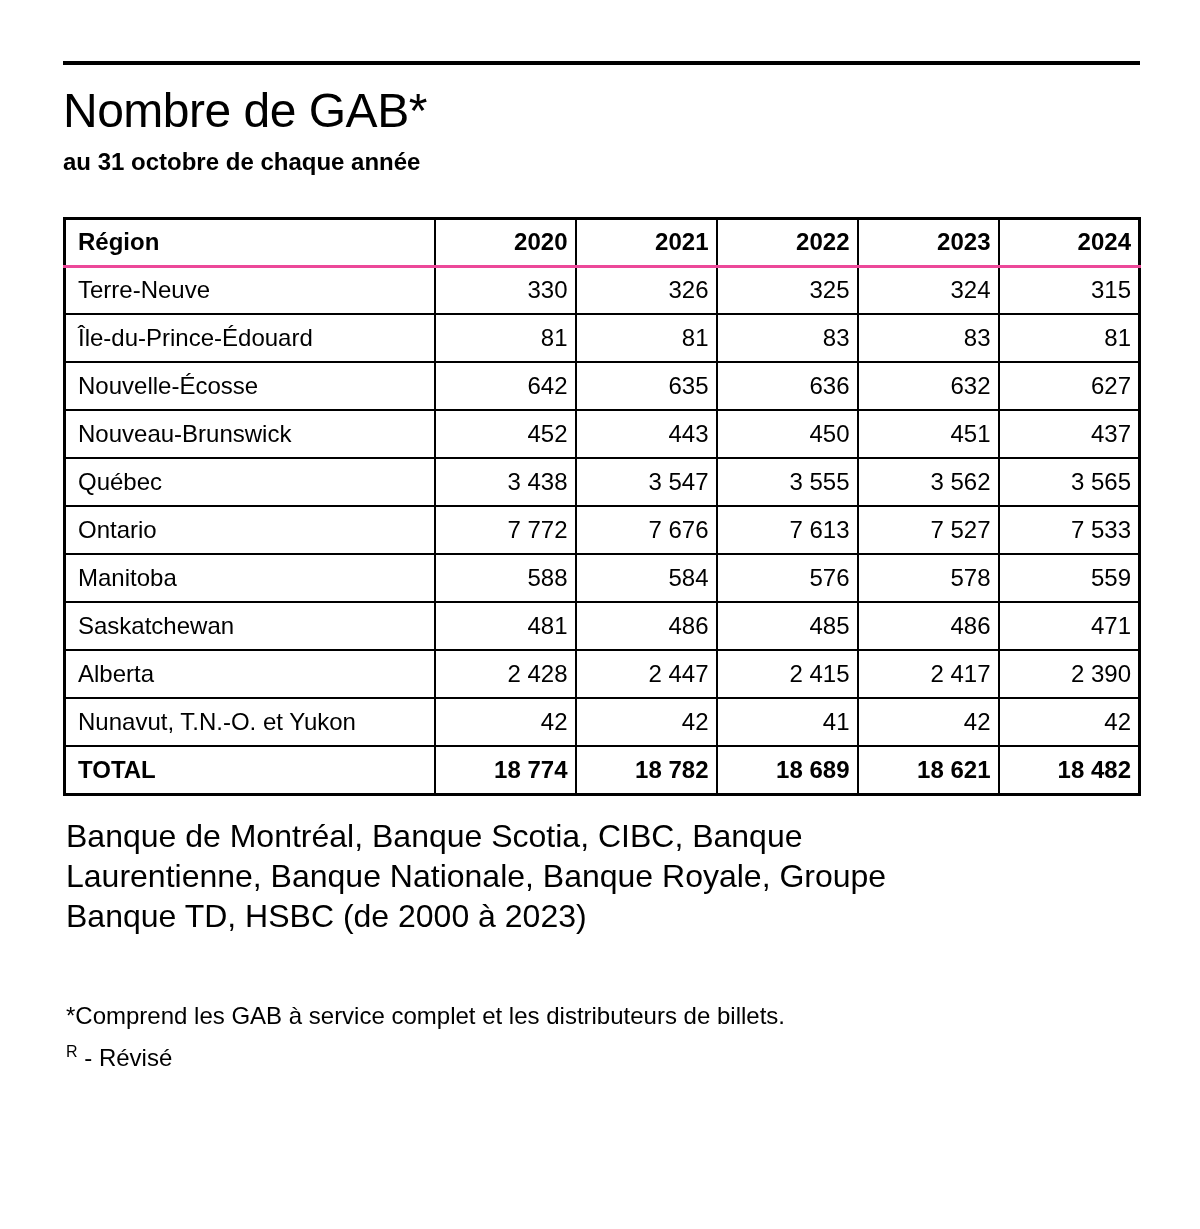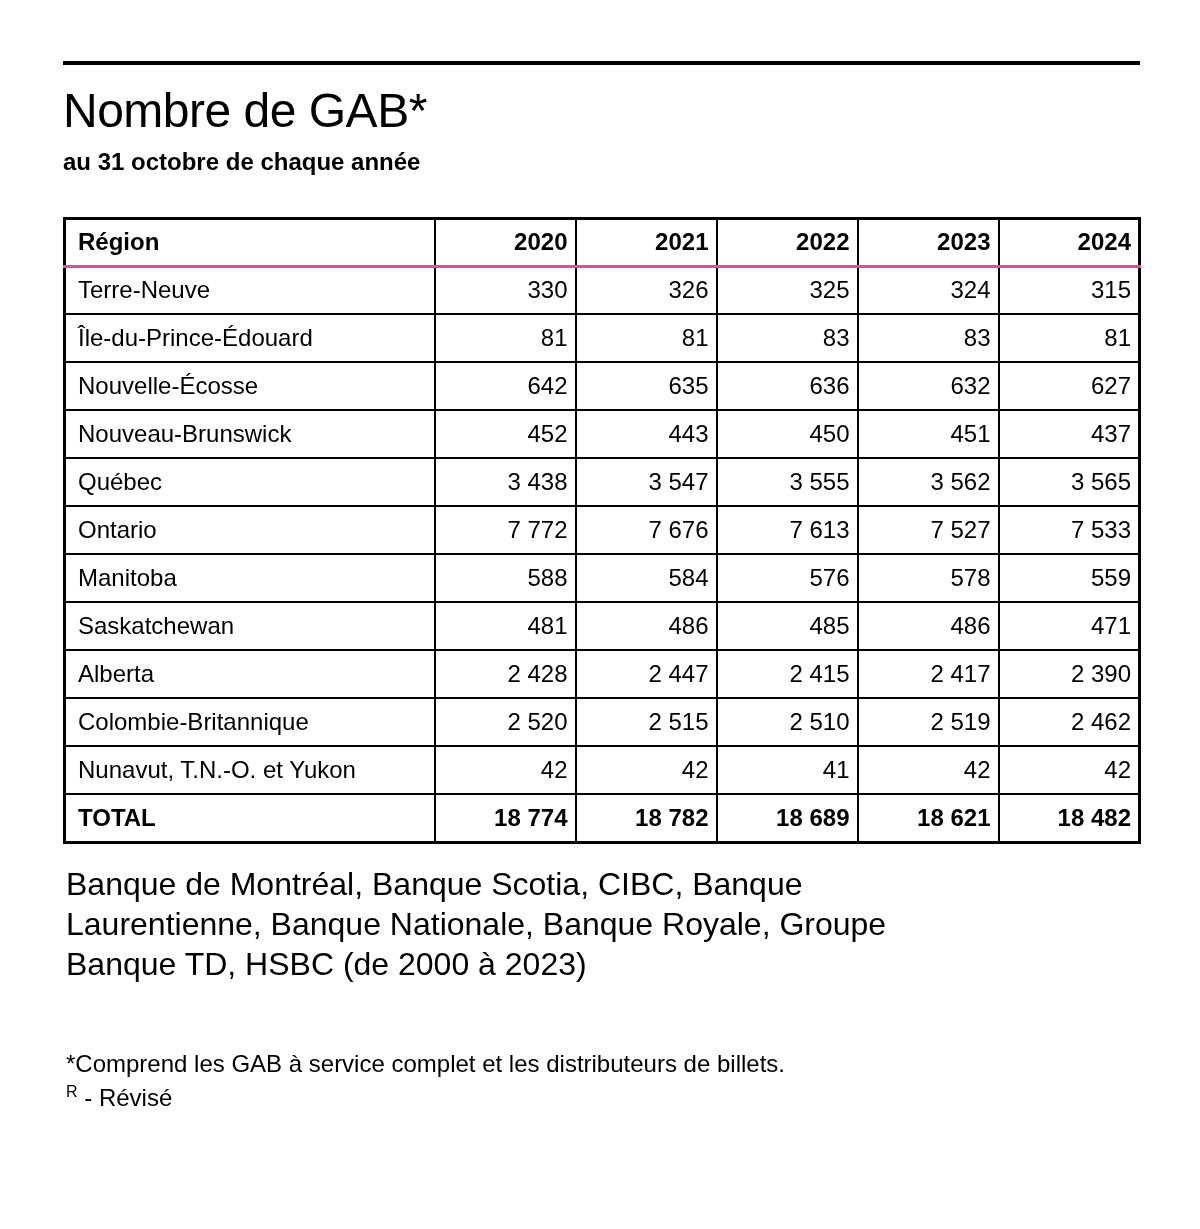--- a/index.html
+++ b/index.html
@@ -49,21 +49,21 @@
   thead .cell-num { font-weight:bold; }
   tr.total-row td { font-weight:bold; }
 
   
   .participants-heading { margin-top:44px; font-size:24px; font-weight:bold; line-height:1.1; padding-left:3px; }
   .participants-text {
     margin-top:20px; font-size:32px; line-height:40px;
     max-width:940px; padding-left:3px;
   }
   .footnote-asterisk { margin-top:66px; font-size:24px; line-height:1.2; padding-left:3px; }
-  .footnote-revised { margin-top:4px; font-size:24px; line-height:1.3; padding-left:3px; }
+  .footnote-revised { margin-top:12px; font-size:24px; line-height:1.3; padding-left:3px; }
   .footnote-revised .sup { font-size:16px; vertical-align:9px; }
 </style>
 </head>
 <body>
 
 <div class="page">
 
   <div class="header-rule"></div>
 
   <h1 class="title">Nombre de GAB*</h1>
@@ -155,28 +155,20 @@
       </tr>
       <tr>
         <td class="cell-region">Alberta</td>
         <td class="cell-num">2 428</td>
         <td class="cell-num">2 447</td>
         <td class="cell-num">2 415</td>
         <td class="cell-num">2 417</td>
         <td class="cell-num">2 390</td>
       </tr>
       <tr>
-        <td class="cell-region">Colombie-Britannique</td>
-        <td class="cell-num">2 520</td>
-        <td class="cell-num">2 515</td>
-        <td class="cell-num">2 510</td>
-        <td class="cell-num">2 519</td>
-        <td class="cell-num">2 462</td>
-      </tr>
-      <tr>
         <td class="cell-region">Nunavut, T.N.-O. et Yukon</td>
         <td class="cell-num">42</td>
         <td class="cell-num">42</td>
         <td class="cell-num">41</td>
         <td class="cell-num">42</td>
         <td class="cell-num">42</td>
       </tr>
       <tr class="total-row">
         <td class="cell-region">TOTAL</td>
         <td class="cell-num">18 774</td>

